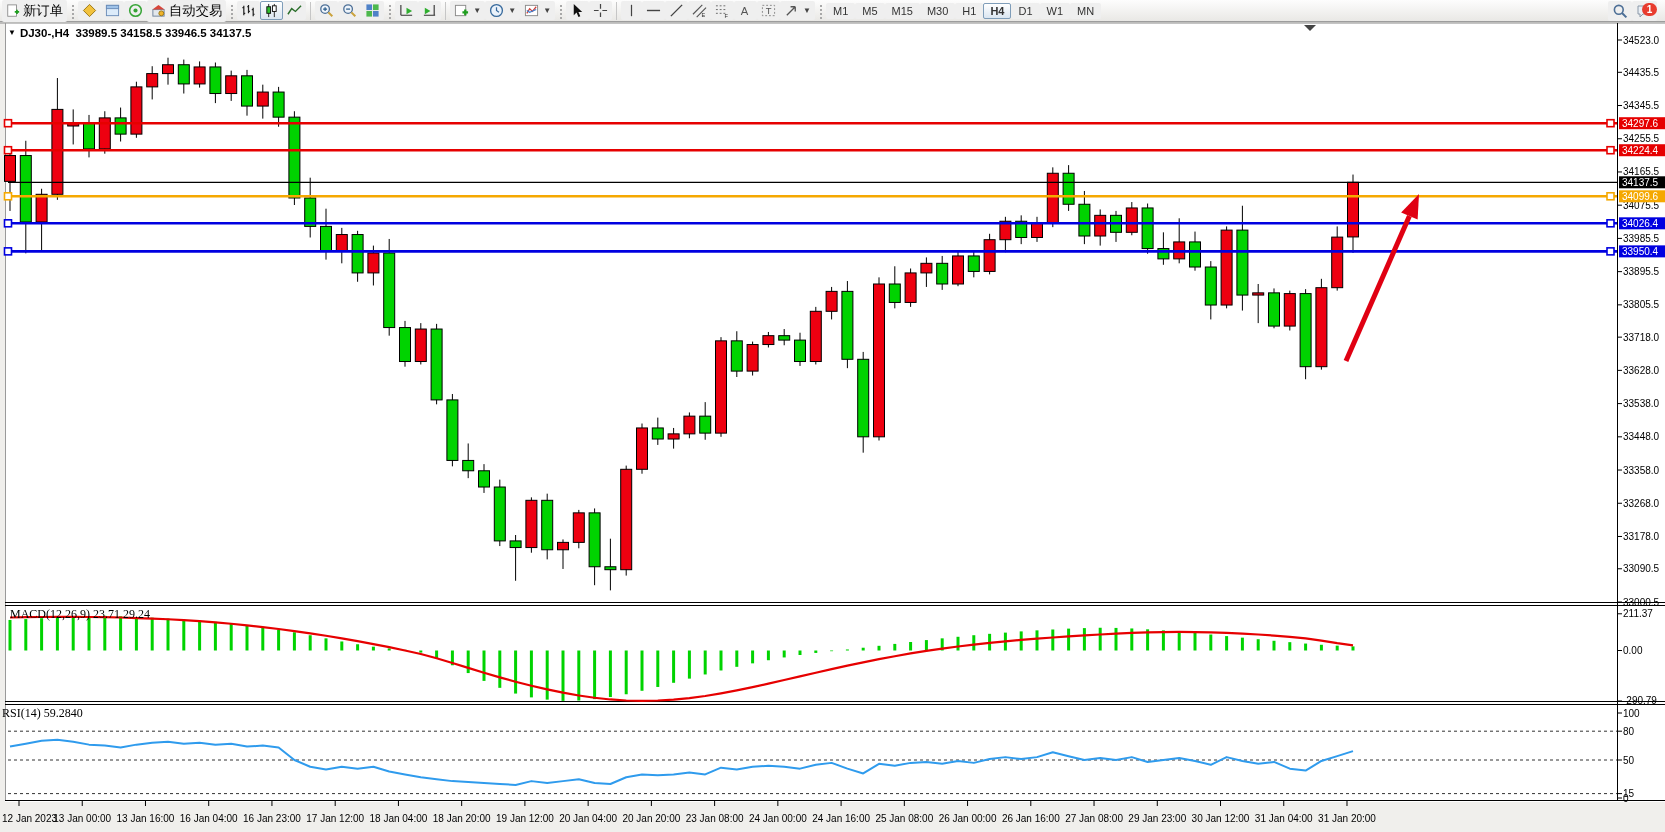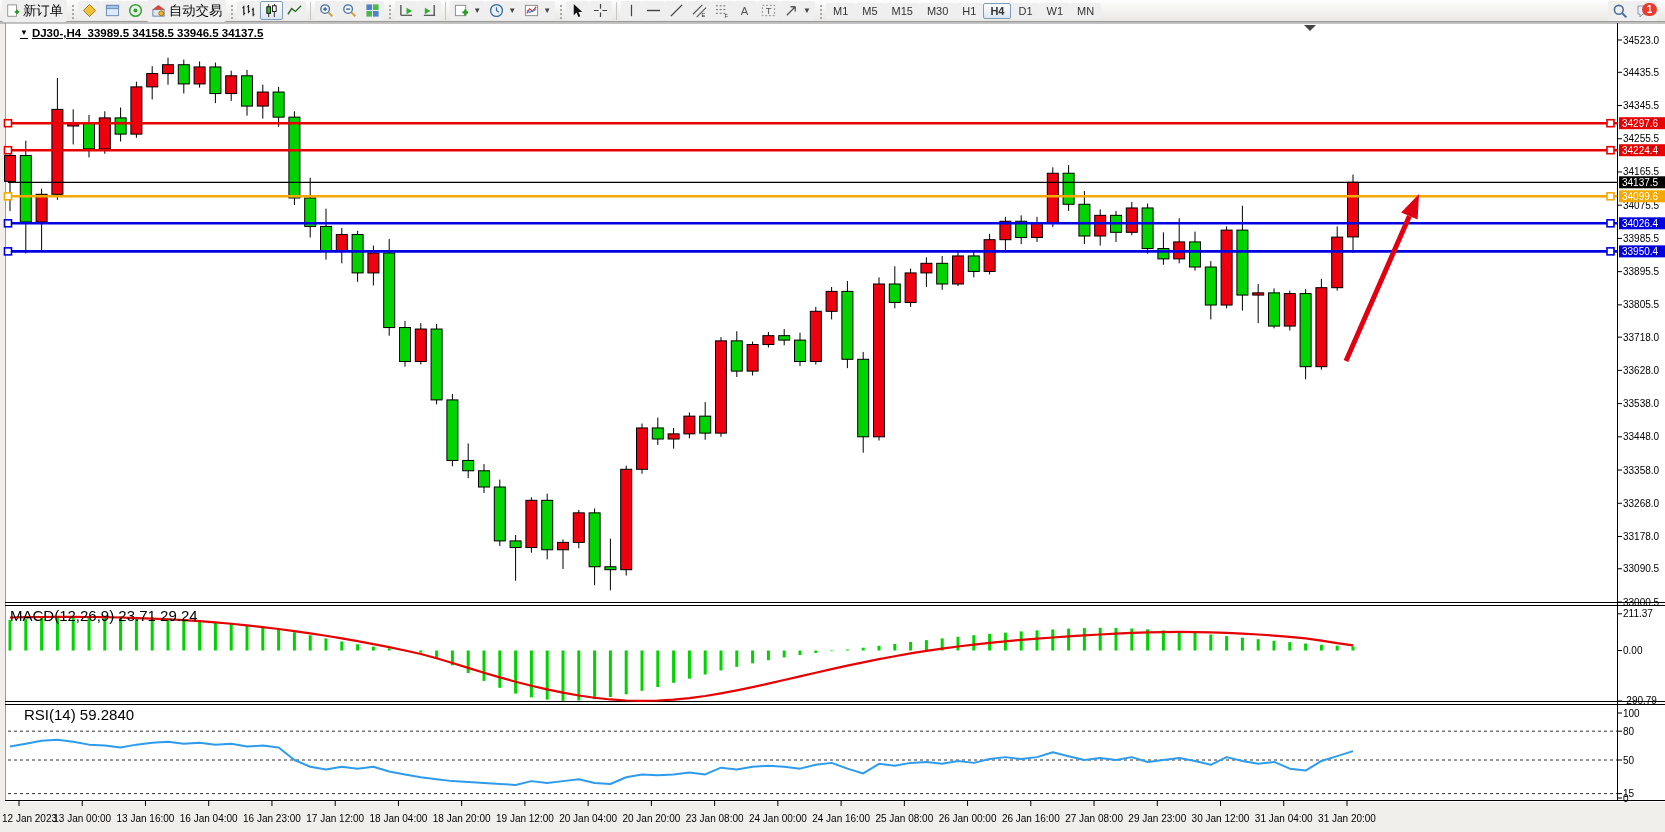--- a/index.html
+++ b/index.html
@@ -12,23 +12,23 @@
   .tbtn svg{display:block;}
   .grip{width:5px;height:16px;margin:0 3px;background-image:radial-gradient(#a8a8a8 35%,transparent 36%);background-size:4px 4px;background-position:1px 1px;}
   .vsep{width:1px;height:18px;background:#c6c6c6;margin:0 4px;}
   .tf{padding:1px 6px;font-size:11px;color:#333;border:1px solid transparent;}
   .tf.active{border:1px solid #7f9db9;background:linear-gradient(#ffffff,#dbe6f1);font-weight:bold;}
   .caret{font-size:8px;color:#444;margin-left:1px;}
   .spacer{flex:1;}
   .badge{position:absolute;top:1px;left:9px;min-width:13px;height:13px;border-radius:7px;background:#e83c2e;color:#fff;
     font-size:10px;font-weight:bold;text-align:center;line-height:13px;padding:0 1px;}
   
-  .ohlc-title{position:absolute;left:20px;top:27px;z-index:2;font-size:11.5px;font-weight:700;color:#000;text-decoration:underline;}
+  .ohlc-title{position:absolute;left:8px;top:27px;z-index:2;font-size:11.5px;font-weight:700;color:#000;}
   .ohlc-title .arr{font-size:8px;vertical-align:2px;margin-right:4px;font-weight:400;}
-  .ind-label{position:absolute;z-index:2;font-size:15px;color:#000;}
+  .ind-label{position:absolute;z-index:2;font-size:12px;color:#000;font-family:Liberation Serif, serif;}
   svg.chart{position:absolute;left:0;top:0;z-index:1;font-family:"Liberation Sans",sans-serif;}
 </style>
 </head>
 <body>
 
 <div class="app">
 
   <div class="toolbar">
     <button class="tbtn">
       <svg width="14" height="14" viewBox="0 0 16 16">
@@ -220,21 +220,21 @@
           <path d="M2 3h12v8H7l-3 3v-3H2z" fill="#e9eef4" stroke="#8a98a8"></path>
         </svg>
       <span class="badge">1</span>
     </button>
   </div>
 
   <div class="ohlc-title">
     <span class="arr">▼</span><span>DJ30-,H4</span>&nbsp;&nbsp;<span>33989.5 34158.5 33946.5 34137.5</span>
   </div>
   <div class="ind-label" style="left:10px;top:607px;">MACD(12,26,9) 23.71 29.24</div>
-  <div class="ind-label" style="left:24px;top:706px;">RSI(14) 59.2840</div>
+  <div class="ind-label" style="left:2px;top:706px;">RSI(14) 59.2840</div>
 
   <svg id="chart" class="chart" width="1665" height="832" viewBox="0 0 1665 832">
       <rect x="5" y="23" width="1660" height="779" fill="#ffffff"></rect>
       <line x1="0" x2="1665" y1="23" y2="23" stroke="#8a8a8a" stroke-width="1"></line>
       <line x1="5.5" x2="5.5" y1="23" y2="801" stroke="#9a9a9a"></line>
       <line x1="5" x2="1665" y1="602.5" y2="602.5" stroke="#000" stroke-width="1"></line>
       <line x1="5" x2="1665" y1="605.5" y2="605.5" stroke="#000" stroke-width="1"></line>
       <line x1="5" x2="1665" y1="701.5" y2="701.5" stroke="#000" stroke-width="1"></line>
       <line x1="5" x2="1665" y1="704.5" y2="704.5" stroke="#000" stroke-width="1"></line>
       <line x1="5" x2="1665" y1="800.5" y2="800.5" stroke="#000" stroke-width="1"></line>

